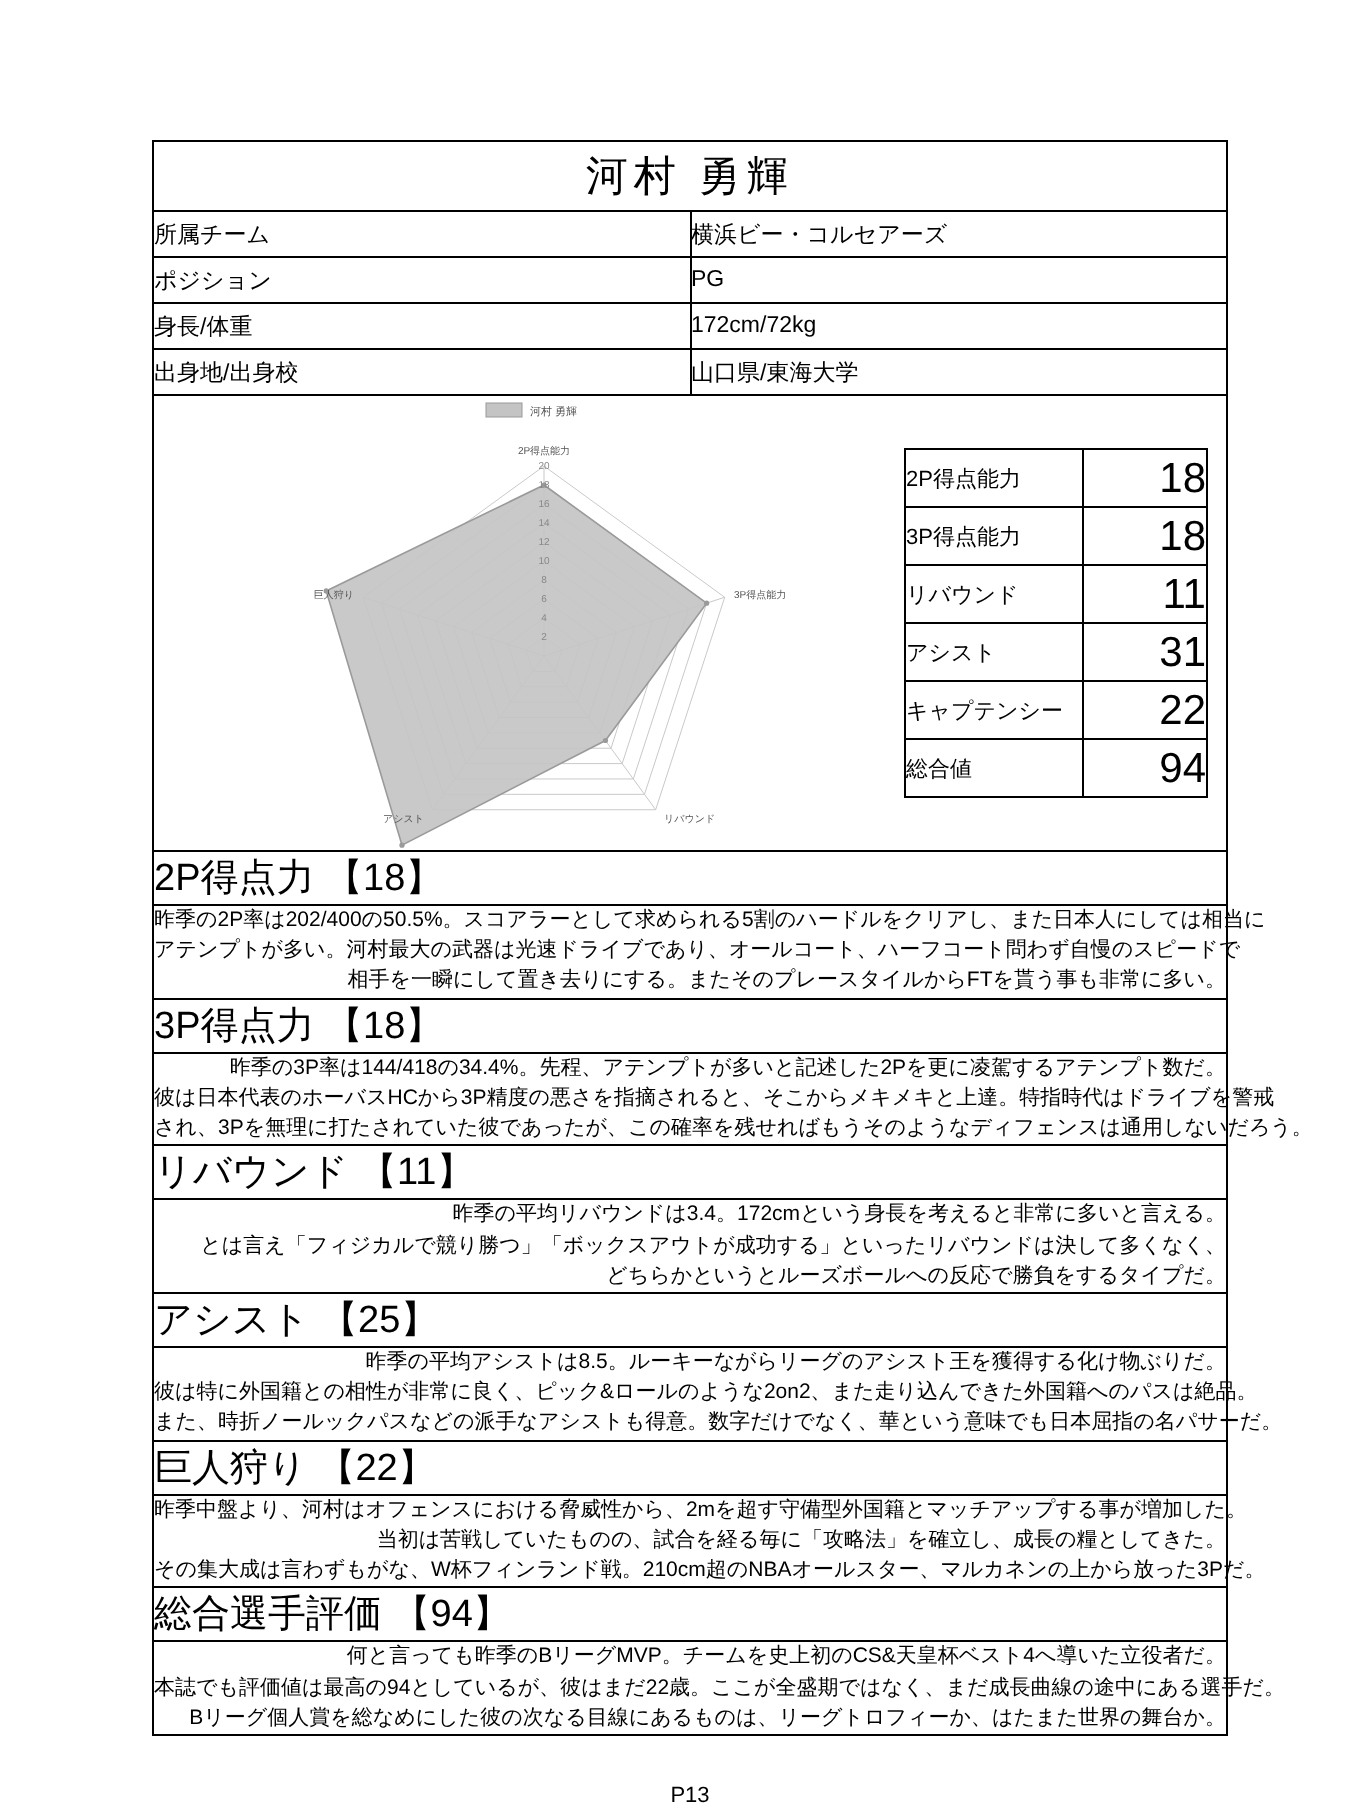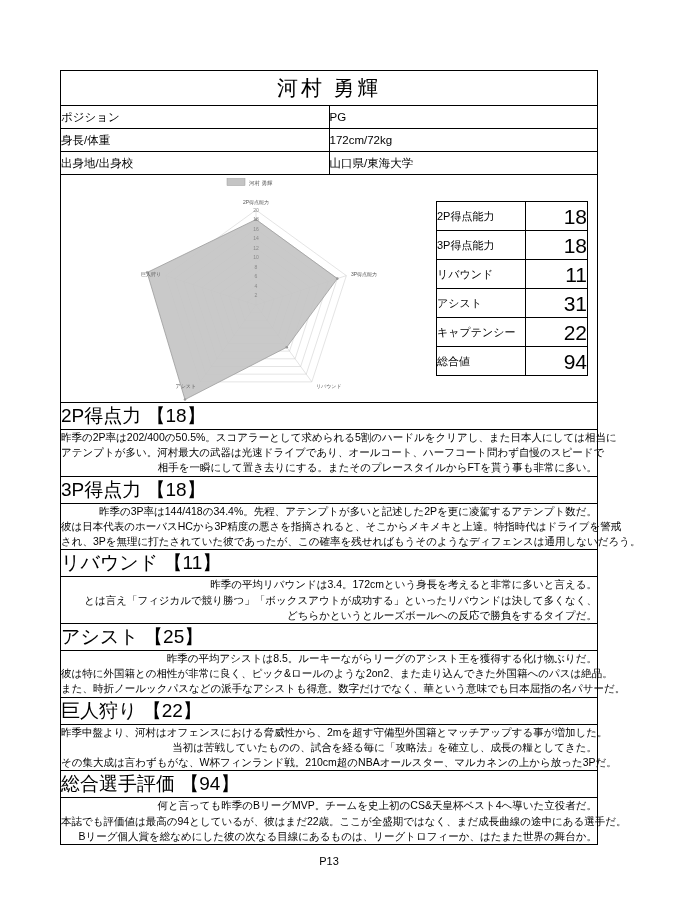--- a/index.html
+++ b/index.html
@@ -11,21 +11,21 @@
   body {
     width: 680px;
     height: 906px;
     font-family: "Liberation Sans", "DejaVu Sans", sans-serif;
     color: #000000;
     position: relative;
     overflow: hidden;
   }
   .page {
     position: absolute;
-    left: 60px;
+    left: 76px;
     top: 70px;
     width: 538px;
   }
   table.sheet {
     border-collapse: collapse;
     width: 100%;
     table-layout: fixed;
   }
   table.sheet td {
     border: 1px solid #000000;
@@ -124,21 +124,21 @@
     line-height: 1.45;
     text-align: right;
   }
   .sec-body .ln {
     display: block;
     white-space: nowrap;
   }
 
   
   .footer {
-    margin-top: 10px;
+    margin-top: 24px;
     text-align: center;
     font-size: 11px;
     font-family: "Liberation Sans", "DejaVu Sans", sans-serif;
   }
 
   
   text.axis-label {
     font-family: "Liberation Sans", "DejaVu Sans", sans-serif;
     font-size: 5px;
     fill: #555555;
@@ -158,20 +158,24 @@
 <body>
 
 <div class="page">
 
   <table class="sheet">
     <tbody>
       <tr>
         <td colspan="2" class="title-cell">河村 勇輝</td>
       </tr>
 
+      <tr>
+        <td class="bio-label">所属チーム</td>
+        <td class="bio-value">横浜ビー・コルセアーズ</td>
+      </tr>
       <tr>
         <td class="bio-label">ポジション</td>
         <td class="bio-value">PG</td>
       </tr>
       <tr>
         <td class="bio-label">身長/体重</td>
         <td class="bio-value">172cm/72kg</td>
       </tr>
       <tr>
         <td class="bio-label">出身地/出身校</td>

